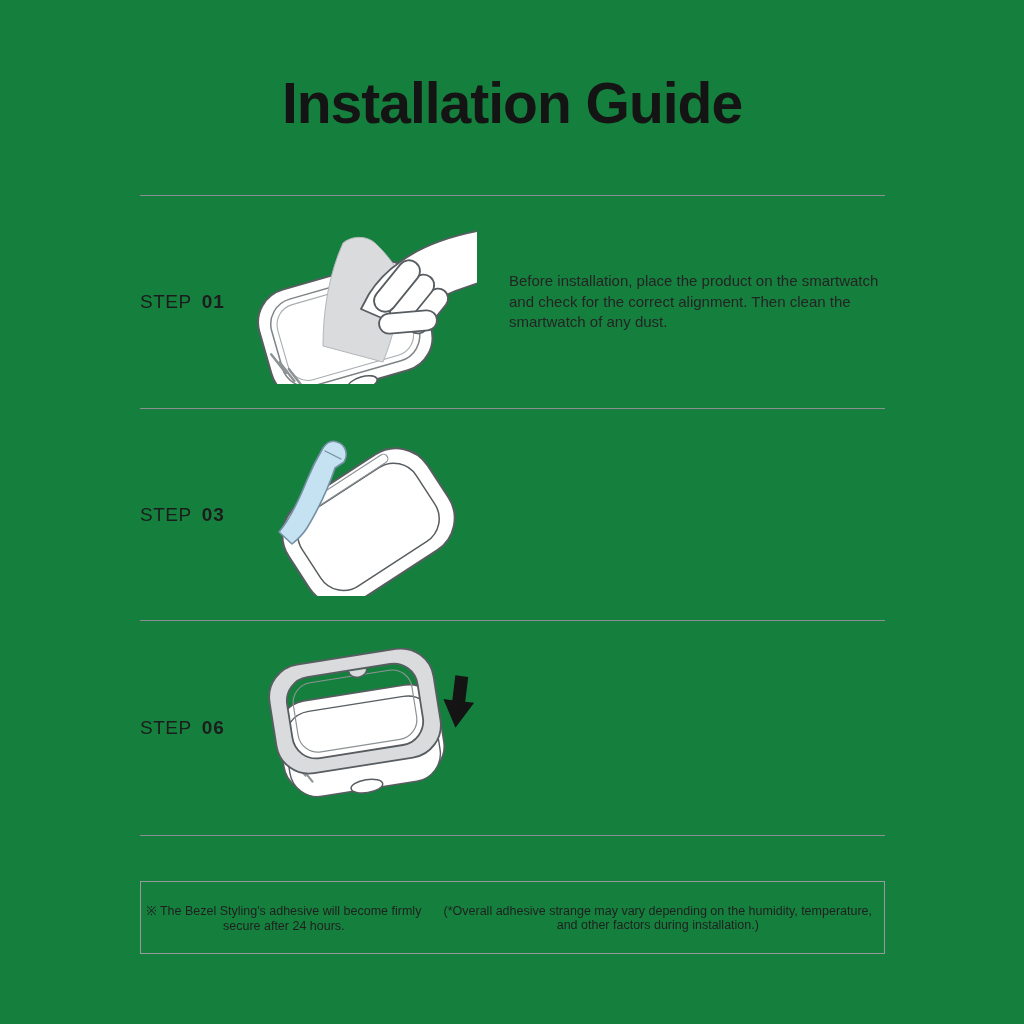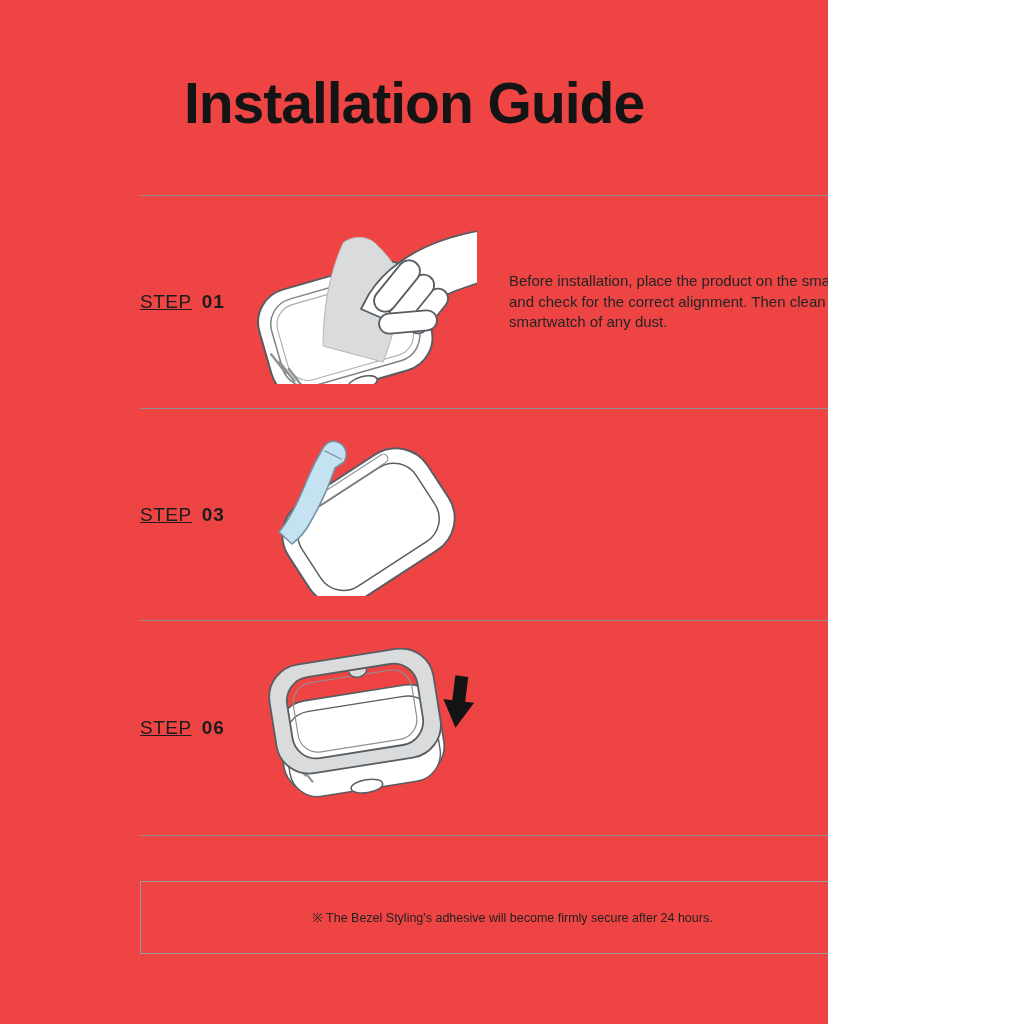--- a/index.html
+++ b/index.html
@@ -1,33 +1,33 @@
 <!DOCTYPE html>
 <html><head>
 <meta charset="utf-8">
 <style>
   * { margin:0; padding:0; box-sizing:border-box; }
   html,body { background:#ffffff; }
   body { width:1024px; height:1024px; font-family:"Liberation Sans", sans-serif; color:#1e1e1e; }
-  .page { position:relative; width:828px; height:1024px; background:#ef4444; overflow:hidden; }
+  .page { position:relative; width:1024px; height:1024px; background:#15803d; overflow:hidden; }
 
   .title {
     position:absolute; top:70px; left:0; width:100%;
     text-align:center; font-size:57px; font-weight:700; letter-spacing:-1px; color:#141414;
   }
 
   .content { position:absolute; left:140px; top:195px; width:745px; }
 
   .step-row { display:flex; align-items:center; border-top:1.5px solid #8d9093; }
   .step-row.s1 { height:213px; }
   .step-row.s2 { height:212px; }
   .step-row.s3 { height:215px; }
 
   .step-label { flex:0 0 112px; font-size:19px; color:#1c1c1c; display:flex; align-items:baseline; gap:10px; }
-  .step-label .word { font-weight:400; letter-spacing:0.5px;text-decoration:underline; }
+  .step-label .word { font-weight:400; letter-spacing:0.5px; }
   .step-label .num  { font-weight:700; letter-spacing:1px; }
 
   .illus { flex:0 0 230px; display:flex; justify-content:center; align-items:center; }
   .illus svg { display:block; }
 
   .desc { margin-left:27px; width:372px; font-size:15px; line-height:1.38; color:#242424; }
 
   .bottom-line { border-top:1.5px solid #8d9093; height:0; }
 
   .note-box {
@@ -128,16 +128,17 @@
             <path d="M197 28 h13 v25 h9 L203.5 80 188 53 h9 Z" fill="#141414"></path>
           </g>
         </svg>
       </div>
     </section>
 
     <div class="bottom-line"></div>
 
     <div class="note-box">
       <div>※ The Bezel Styling's adhesive will become firmly secure after 24 hours.</div>
+      <div>(*Overall adhesive strange may vary depending on the humidity, temperature, and other factors during installation.)</div>
     </div>
 
   </div>
 </div>
 
 </body></html>

